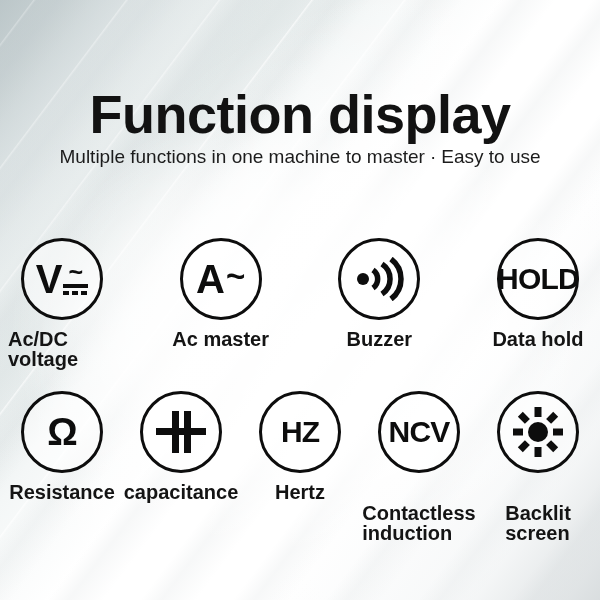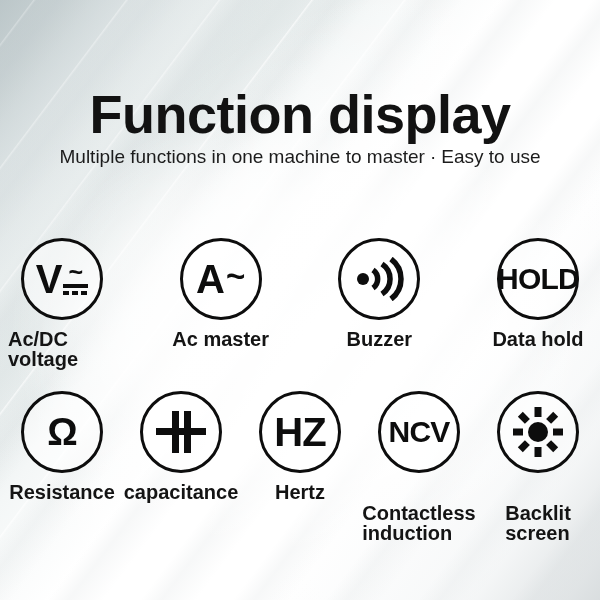--- a/index.html
+++ b/index.html
@@ -150,21 +150,21 @@
     font-weight: 700;
     color: #0d0d0d;
     line-height: 1;
     letter-spacing: -1px;
   }
   .glyph-txt.small {
     font-size: 30px;
     letter-spacing: -0.8px;
   }
   .glyph-txt.mid {
-    font-size: 40px;
+    font-size: 30px;
     letter-spacing: -1px;
   }
   .glyph-svg { display: block; }
 
   
   .vdc {
     display: flex;
     align-items: center;
     justify-content: center;
     gap: 1px;

